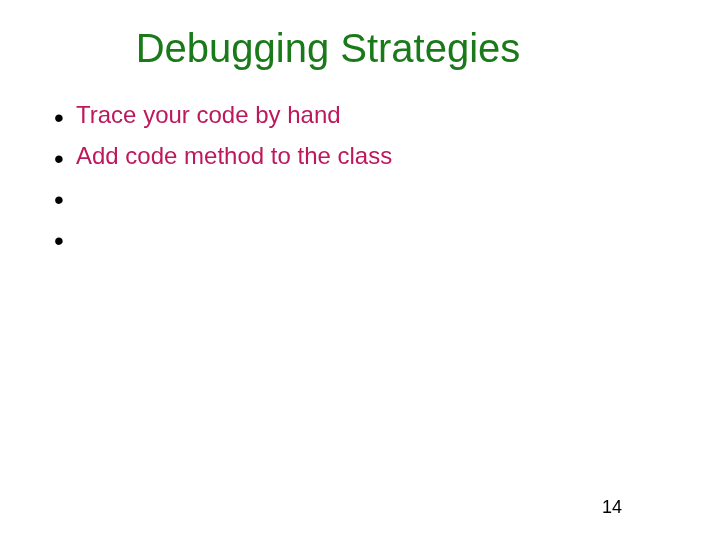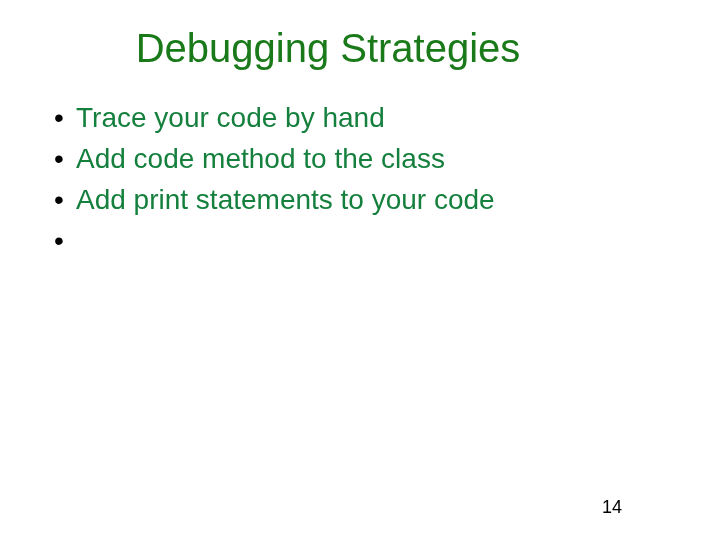--- a/index.html
+++ b/index.html
@@ -40,23 +40,23 @@
     margin-bottom: 6px;
   }
   .dot {
     width: 22px;
     font-size: 28px;
     line-height: 1.25;
     color: #000;
     flex: 0 0 auto;
   }
   .txt {
-    font-size: 28px;
+    font-size: 24px;
     line-height: 1.25;
-    color: #15803d;
+    color: #be185d;
   }
   .pagenum {
     position: absolute;
     right: 34px;
     bottom: 22px;
     font-size: 18px;
     color: #000;
   }
 </style>
 </head>
@@ -69,21 +69,20 @@
     <div class="row">
       <div class="dot">•</div>
       <div class="txt">Trace your code by hand</div>
     </div>
     <div class="row">
       <div class="dot">•</div>
       <div class="txt">Add code method to the class</div>
     </div>
     <div class="row">
       <div class="dot">•</div>
-      <div class="txt">Add print statements to your code</div>
     </div>
     <div class="row">
       <div class="dot">•</div>
     </div>
   </div>
 
   <div class="pagenum">14</div>
 </div>
 
 </body></html>

